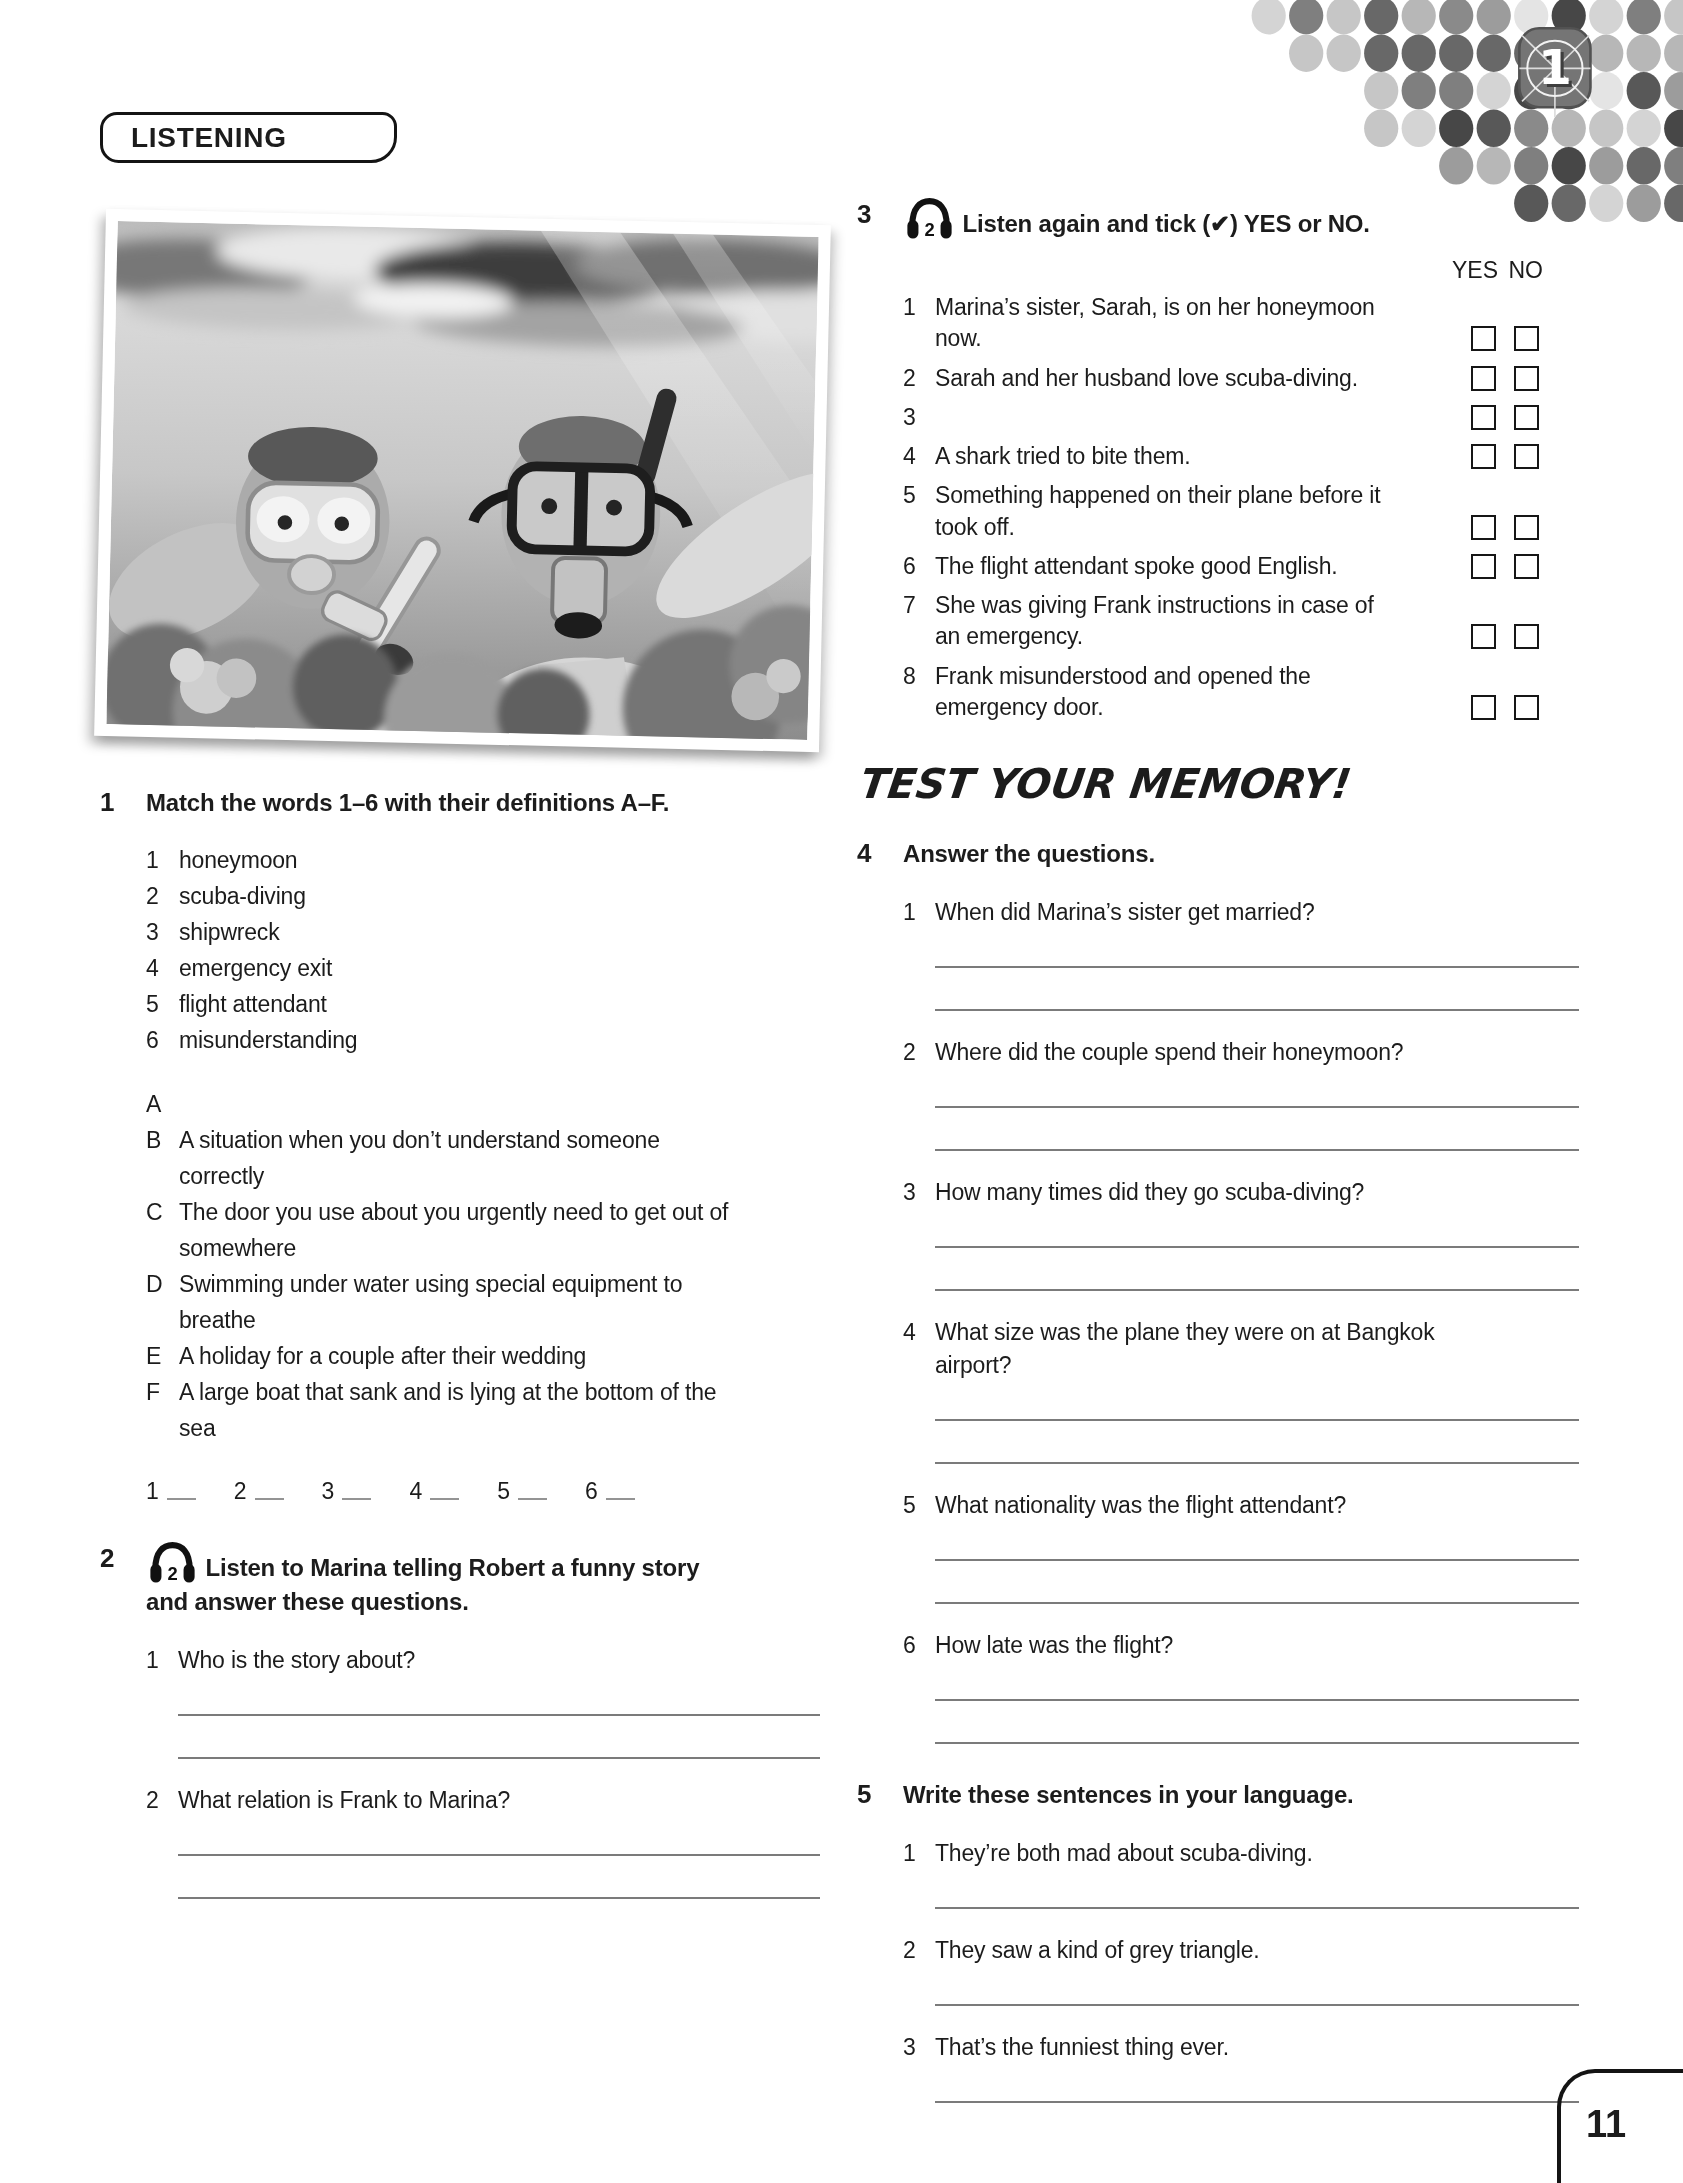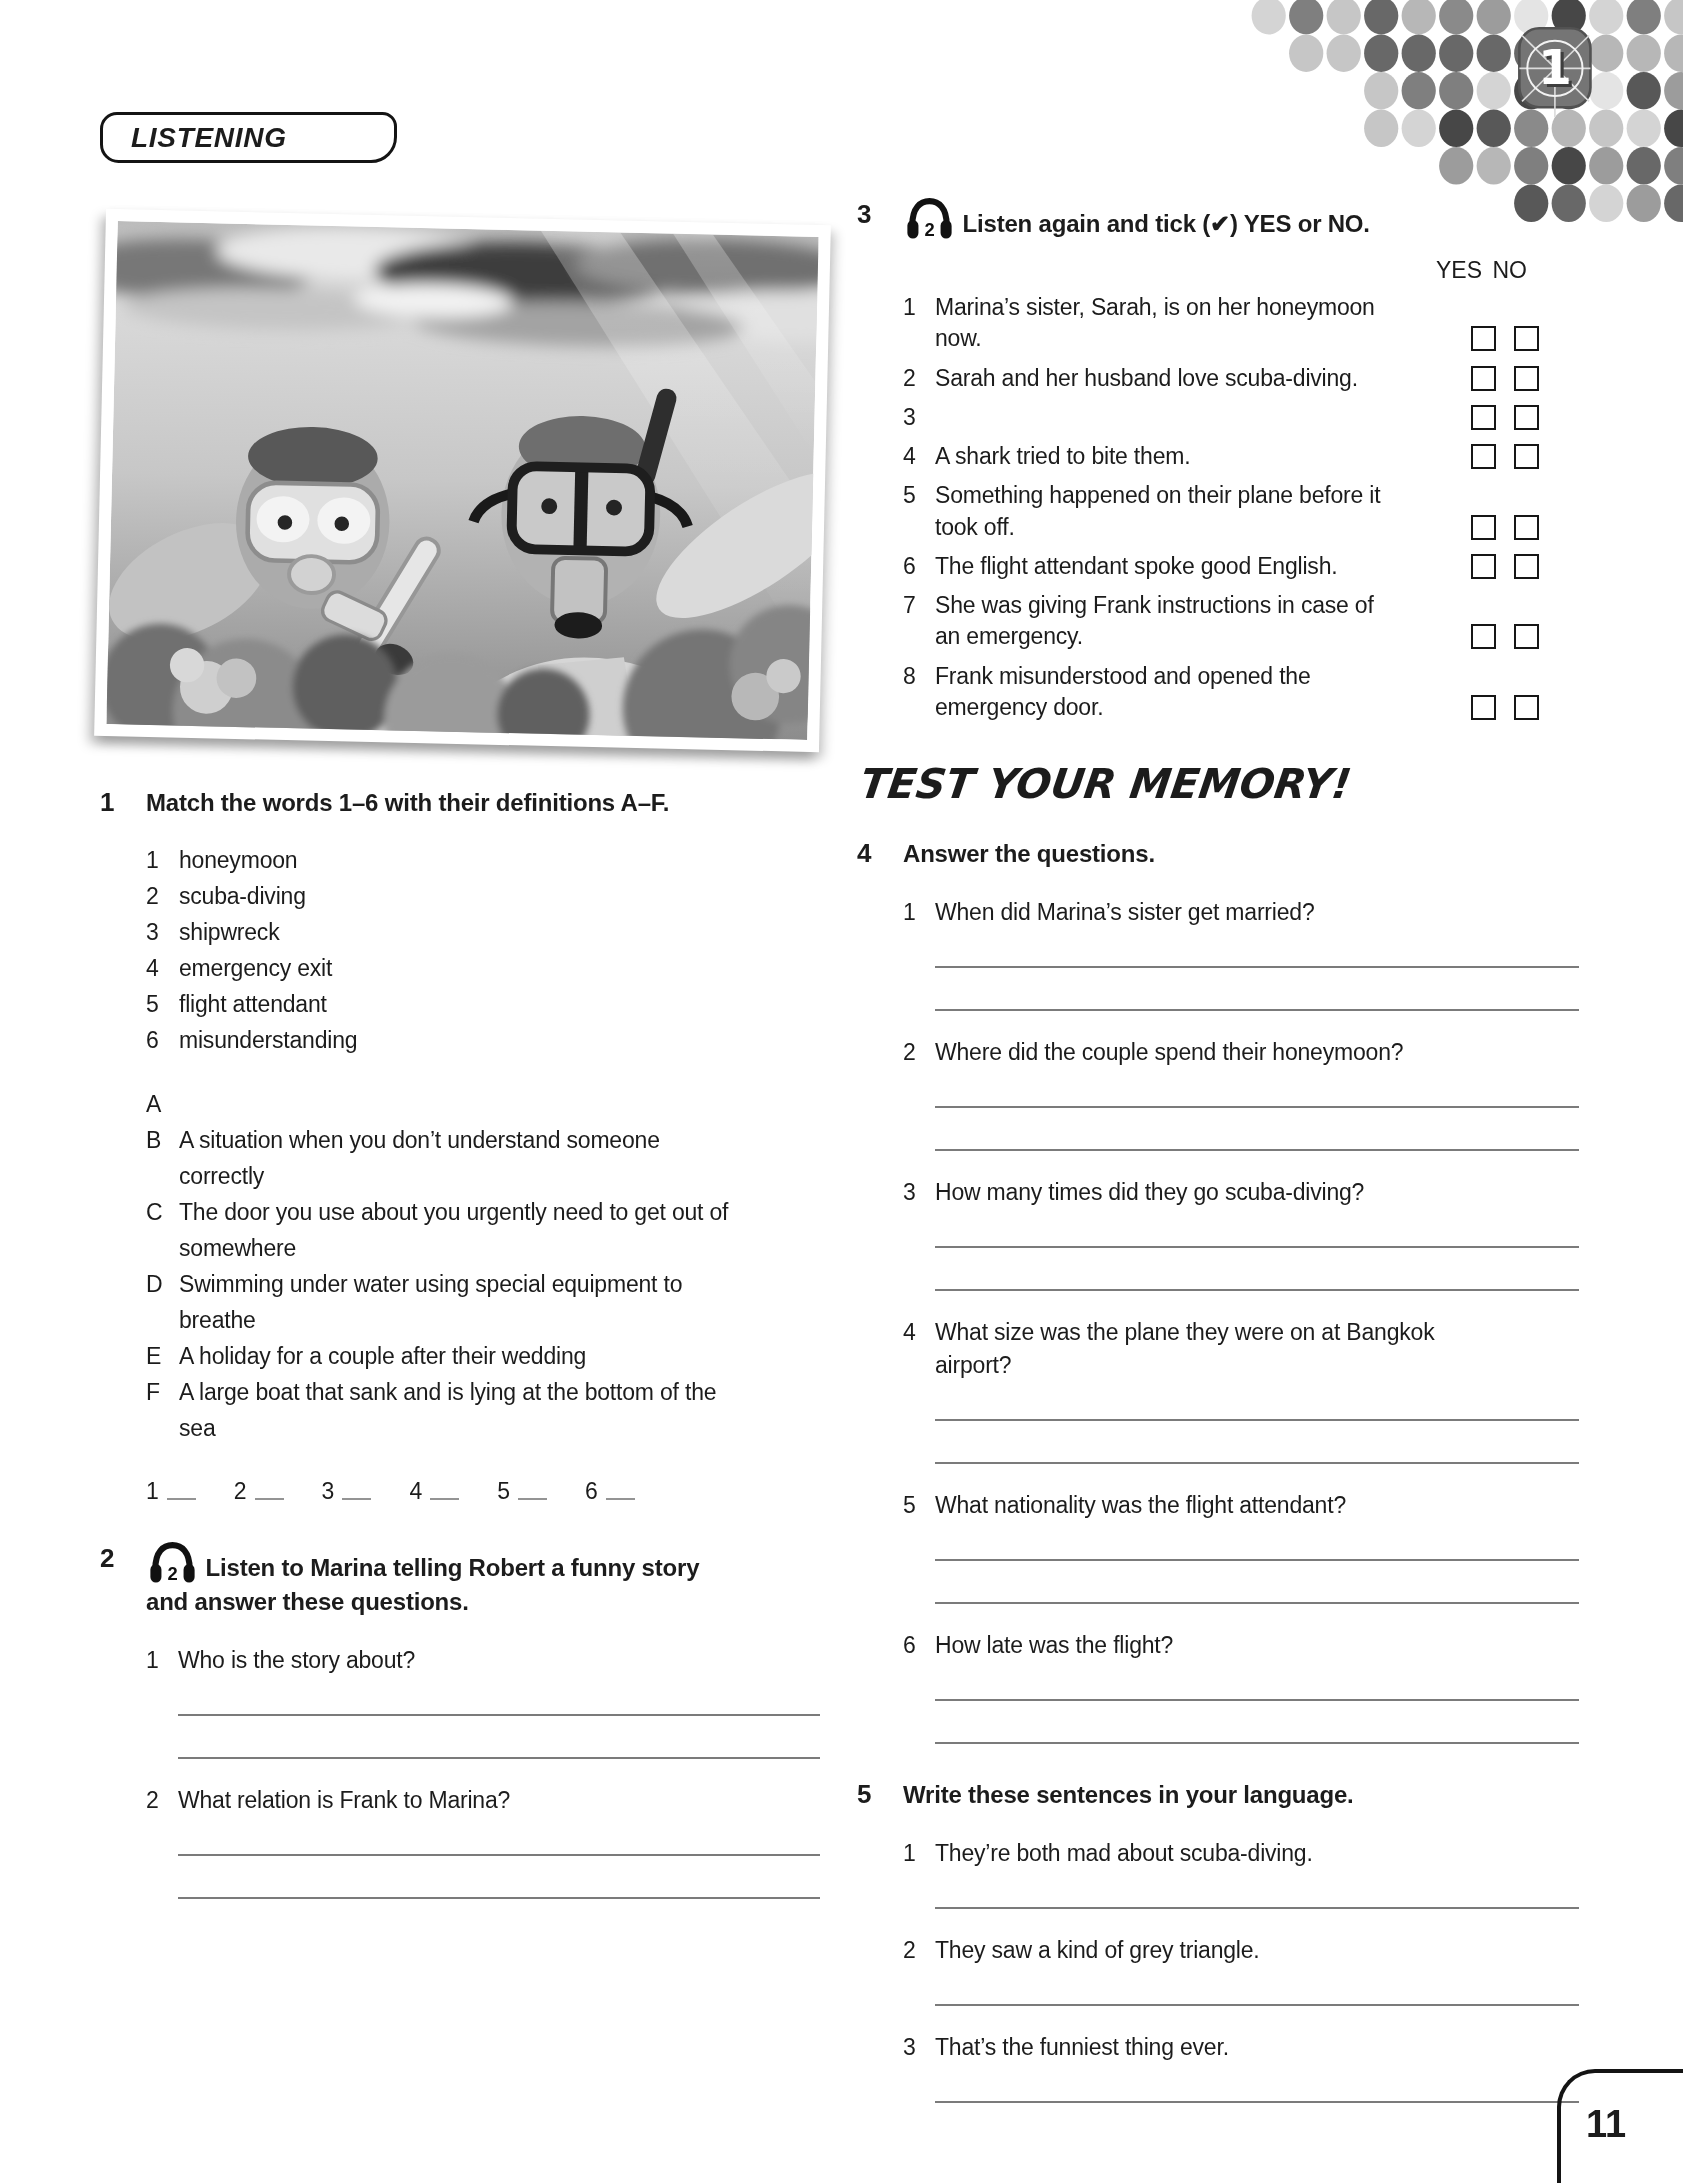--- a/index.html
+++ b/index.html
@@ -8,21 +8,21 @@
     font-family:"Liberation Sans", sans-serif;color:#1c1c1c;overflow:hidden;
   }
   
   .dots-svg{position:absolute;top:0;right:0;width:474px;height:227px;}
   .badge-num{font-family:"DejaVu Sans",sans-serif;font-weight:bold;font-size:74px;}
   
   .listening-tab{
     position:absolute;left:100px;top:112px;width:297px;height:51px;box-sizing:border-box;
     border:3.3px solid #141414;border-radius:17px 14.5px 26px 18.5px;
     display:flex;align-items:center;padding-left:28px;
-    font-weight:bold;font-size:28px;letter-spacing:0.7px;font-style:italic;
+    font-weight:bold;font-size:28px;letter-spacing:0.7px;
   }
   
   .photo-frame{
     position:absolute;left:100px;top:217px;width:725px;height:527px;box-sizing:border-box;
     background:#ffffff;padding:12px;transform:rotate(1.3deg);
     box-shadow:-5.3px 8px 12px rgba(0,0,0,.25), 5.3px 6.6px 10.5px rgba(0,0,0,.18);
   }
   .photo-img{width:100%;height:100%;display:block;}
   
   .col-left{position:absolute;left:100px;top:786px;width:720px;}
@@ -49,21 +49,21 @@
   .qa{margin-left:46px;font-size:23px;letter-spacing:-0.2px;}
   .qa-item{margin-top:25px;}
   .qa-row{display:flex;line-height:1.4;}
   .qa-num{width:32px;flex:none;}
   .qa-text{max-width:548px;}
   .ans-line{border-top:2.6px solid #7b7b7b;margin-left:32px;}
   .l1{margin-top:38px;}
   .l2{margin-top:41px;}
   .l-single{margin-top:38px;}
   
-  .yesno{display:flex;gap:10.5px;width:fit-content;margin:16px 52px 0 auto;font-size:23px;}
+  .yesno{display:flex;gap:10.5px;width:fit-content;margin:16px 36px 0 auto;font-size:23px;}
   .ex3-list{margin-left:46px;}
   .ex3-row{display:flex;align-items:flex-end;margin-top:8px;font-size:23px;letter-spacing:-0.2px;line-height:1.36;}
   .ex3-num{width:32px;flex:none;align-self:flex-start;}
   .ex3-text{width:461px;}
   .ex3-boxes{display:flex;gap:18.5px;margin-left:auto;margin-right:40px;padding-bottom:3.3px;}
   .cb{width:25px;height:25px;border:2.6px solid #161616;box-sizing:border-box;background:#fff;}
   
   .memory{
     margin-top:37px;font-family:"DejaVu Sans",sans-serif;font-style:italic;font-weight:bold;
     font-size:41px;letter-spacing:0px;transform:skewX(-8deg);transform-origin:left bottom;white-space:nowrap;

